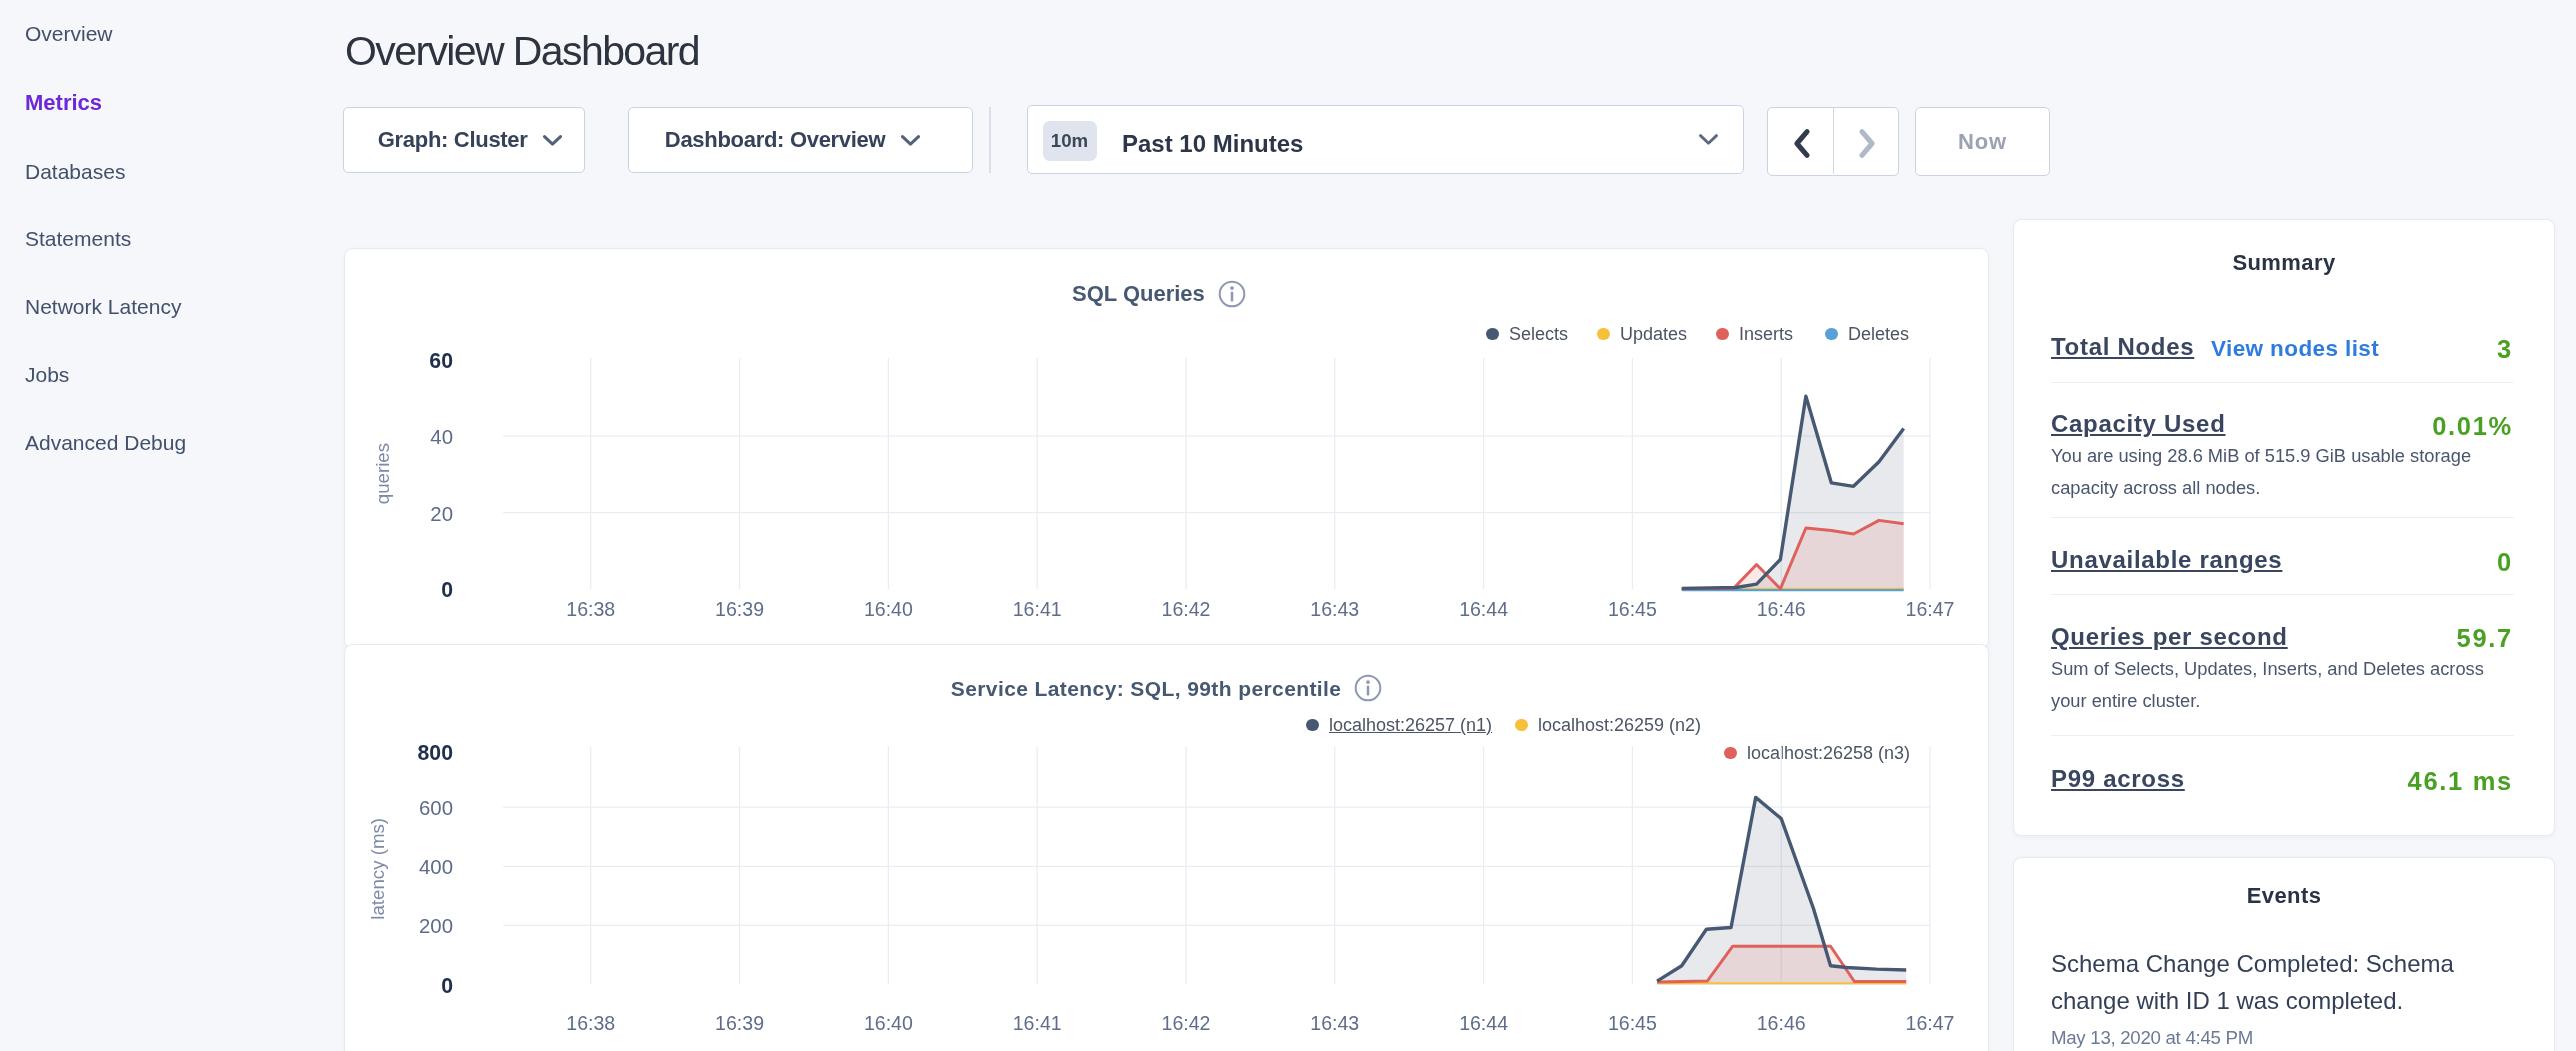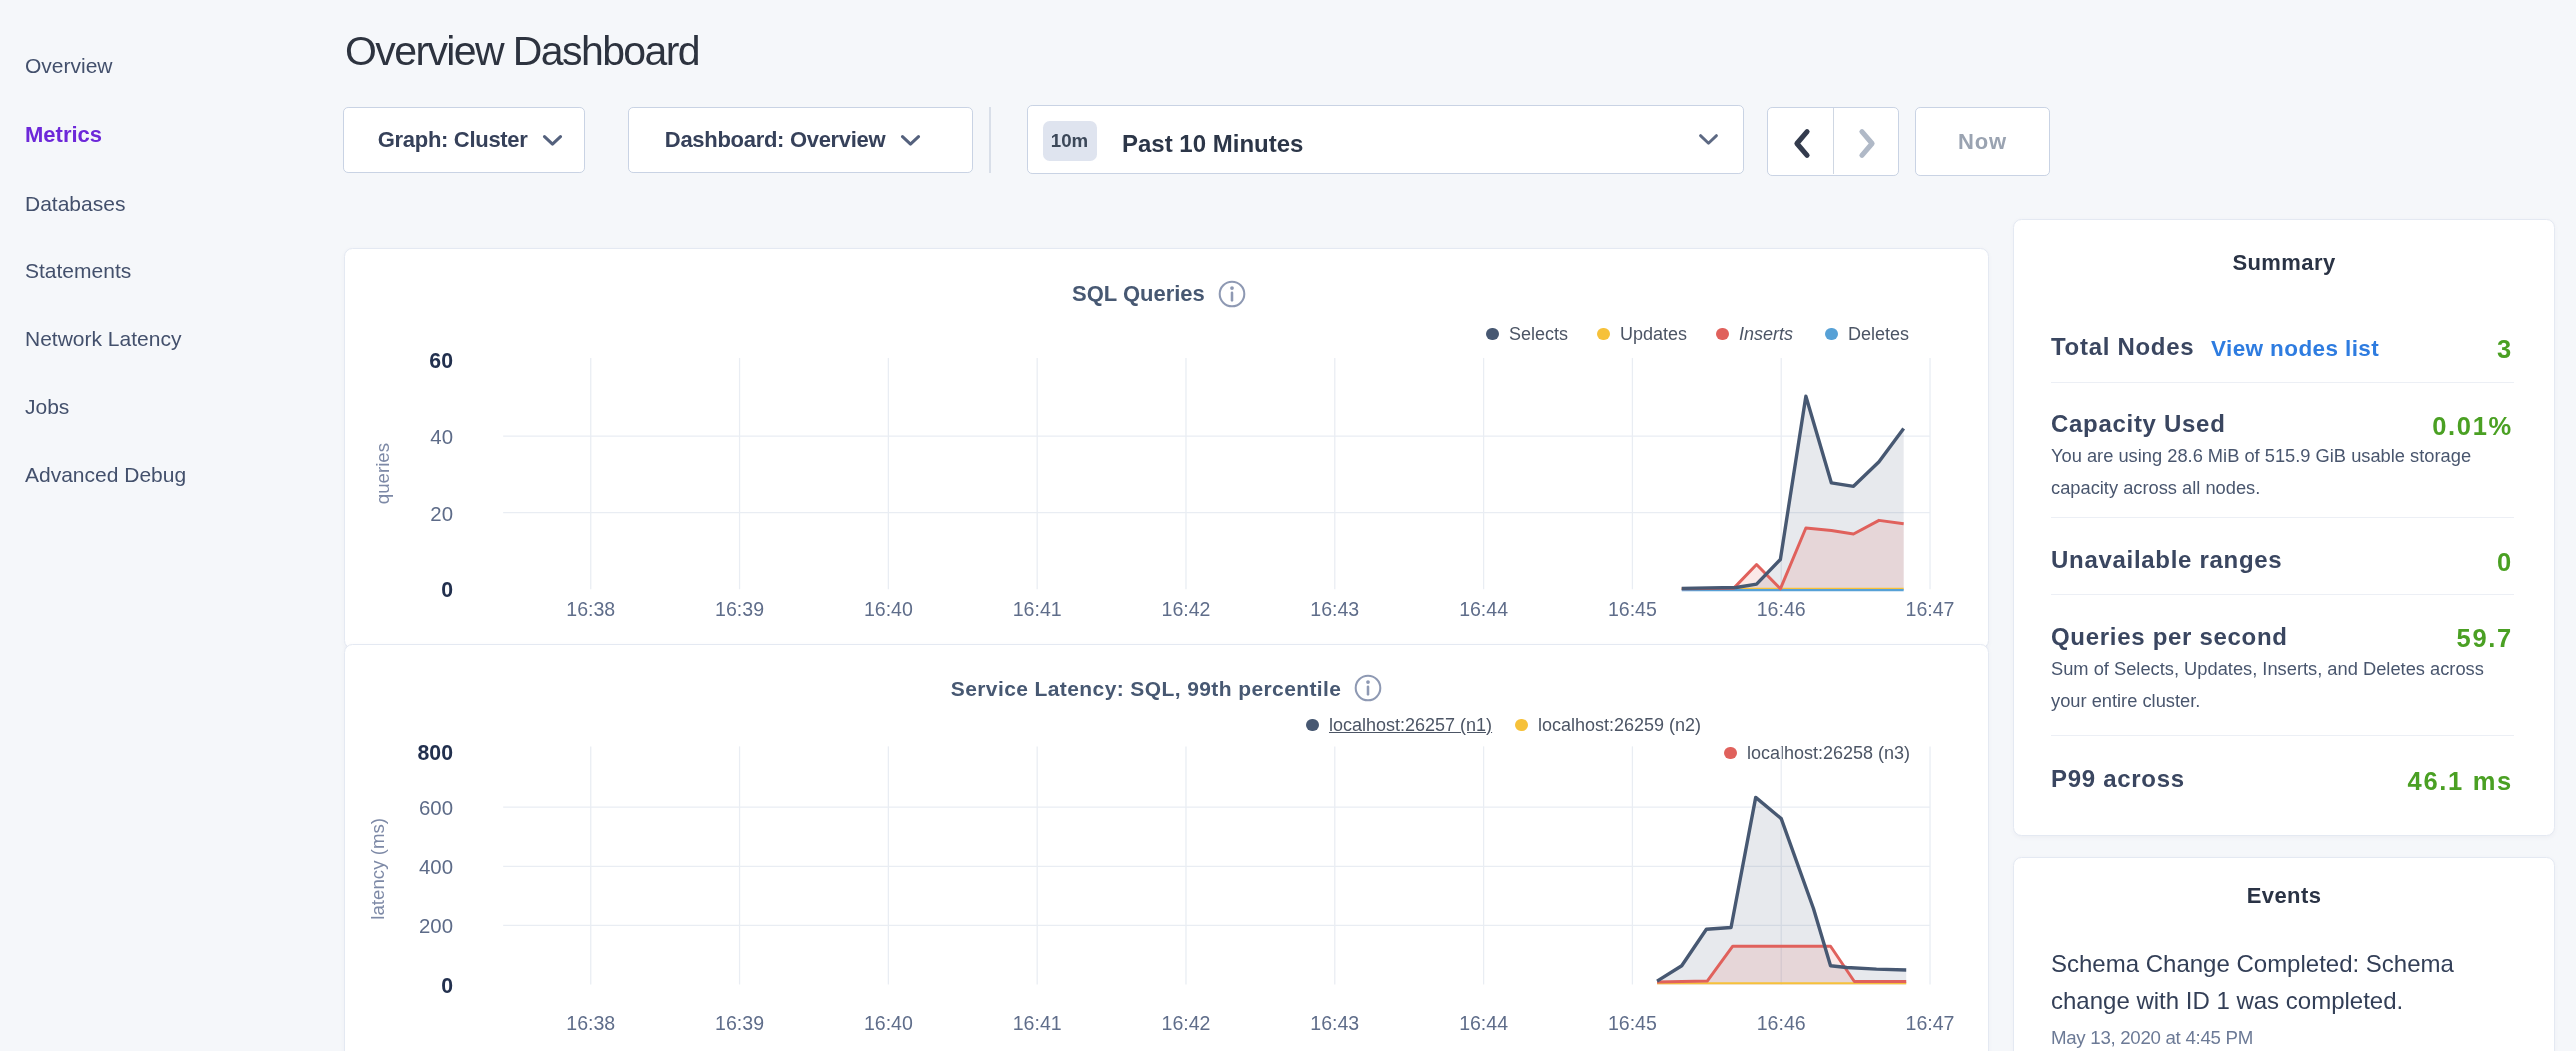--- a/index.html
+++ b/index.html
@@ -1,26 +1,26 @@
 <!DOCTYPE html>
 <html style="font-size:13.6px"><head>
 <meta charset="utf-8">
 <style>
 *{margin:0;padding:0;box-sizing:border-box;}
 html,body{width:2576px;height:1051px;overflow:hidden;}
 body{font-family:"Liberation Sans",sans-serif;background:#f5f7fa;position:relative;}
 .abs{position:absolute;}
 .card{position:absolute;background:#fff;border:1.3px solid #e4e9f2;border-radius:8.5px;box-shadow:0 1.7px 4.3px rgba(60,80,110,0.045);}
-.nav{position:absolute;left:25px;font-size:21px;color:#43506c;line-height:1;letter-spacing:0;margin-top:32px;}
+.nav{position:absolute;left:25px;font-size:21px;color:#43506c;line-height:1;letter-spacing:0;}
 .navb{color:#6d28d9;font-weight:bold;font-size:22px;}
 .ddbox{position:absolute;top:107px;height:66px;background:#fff;border:1.3px solid #c9d3e4;border-radius:5.1px;display:flex;align-items:center;justify-content:center;gap:14.5px;font-size:22px;font-weight:bold;color:#36415a;letter-spacing:-0.3px;}
 .btn{position:absolute;top:107px;height:69px;background:#fff;border:1.3px solid #c9d3e4;border-radius:5.1px;}
 .leg{position:absolute;display:flex;align-items:center;gap:10.2px;font-size:18px;color:#4c5565;line-height:1;}
 .dot{width:12.8px;height:12.8px;border-radius:50%;flex:0 0 auto;}
-.slab{position:absolute;left:37px;font-size:24px;font-weight:bold;color:#3a4660;letter-spacing:0.7px;line-height:1;}
+.slab{position:absolute;left:37px;font-size:24px;font-weight:bold;color:#3a4660;letter-spacing:0.7px;line-height:1;text-decoration:underline;}
 .sval{position:absolute;right:41px;font-size:25.5px;font-weight:bold;color:#4aa023;letter-spacing:1.7px;line-height:1;}
 .ssub{position:absolute;left:37px;font-size:18.3px;color:#49566e;line-height:32px;letter-spacing:0;white-space:nowrap;}
 .sdiv{position:absolute;left:37px;width:463px;height:1.3px;background:#eceff5;}
 </style>
 </head>
 <body>
 
 <div class="nav" style="top:23px;">Overview</div>
 <div class="nav navb" style="top:92px;">Metrics</div>
 <div class="nav" style="top:161px;">Databases</div>
@@ -66,21 +66,21 @@
   <div class="abs" style="left:-7.7px;top:31px;width:100%;display:flex;justify-content:center;align-items:center;gap:12.8px;">
     <span style="font-size:22px;font-weight:bold;color:#475872;line-height:1;">SQL Queries</span>
     <svg width="28" height="28" viewBox="0 0 33 33">
         <circle cx="16.5" cy="16.5" r="14.5" fill="none" stroke="#8e99b3" stroke-width="2.4"></circle>
         <circle cx="16.5" cy="9.5" r="2.2" fill="#8e99b3"></circle>
         <rect x="15" y="13.5" width="3" height="12" rx="1.5" fill="#8e99b3"></rect>
       </svg>
   </div>
   <div class="leg" style="left:1141px;top:76px;"><span class="dot" style="background:#475872;"></span>Selects</div>
   <div class="leg" style="left:1252px;top:76px;"><span class="dot" style="background:#f6c13a;"></span>Updates</div>
-  <div class="leg" style="left:1371px;top:76px;font-style:italic;"><span class="dot" style="background:#e0615c;"></span>Inserts</div>
+  <div class="leg" style="left:1371px;top:76px;"><span class="dot" style="background:#e0615c;"></span>Inserts</div>
   <div class="leg" style="left:1480px;top:76px;"><span class="dot" style="background:#57a1d6;"></span>Deletes</div>
   <svg class="abs" style="left:0;top:0;" width="1642" height="399" viewBox="0 0 1931 469">
     <g stroke="#e9edf3" stroke-width="1.5">
       <line x1="289" y1="128" x2="289" y2="400"></line>
         <line x1="464" y1="128" x2="464" y2="400"></line>
         <line x1="639" y1="128" x2="639" y2="400"></line>
         <line x1="814" y1="128" x2="814" y2="400"></line>
         <line x1="989" y1="128" x2="989" y2="400"></line>
         <line x1="1164" y1="128" x2="1164" y2="400"></line>
         <line x1="1339" y1="128" x2="1339" y2="400"></line>

